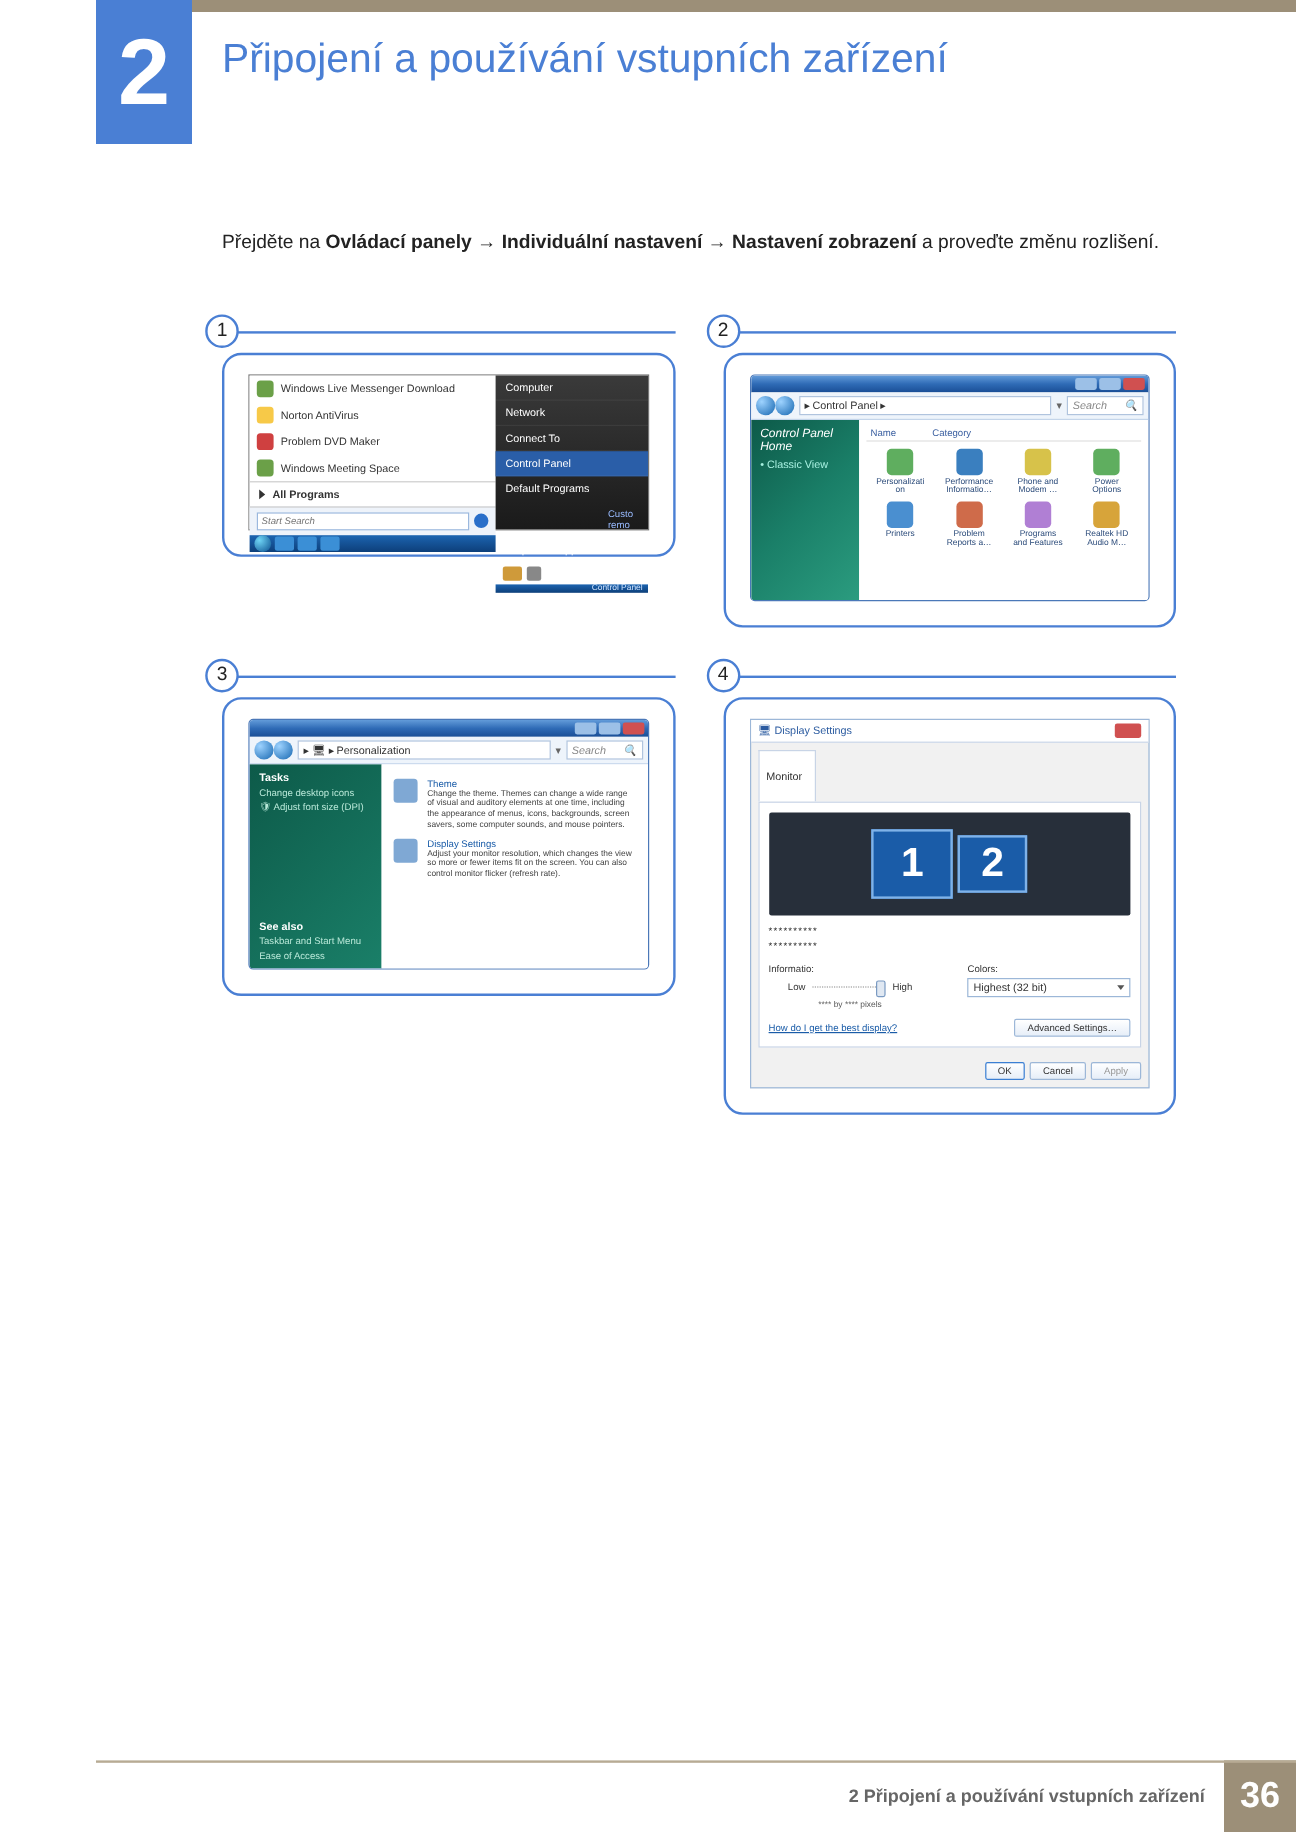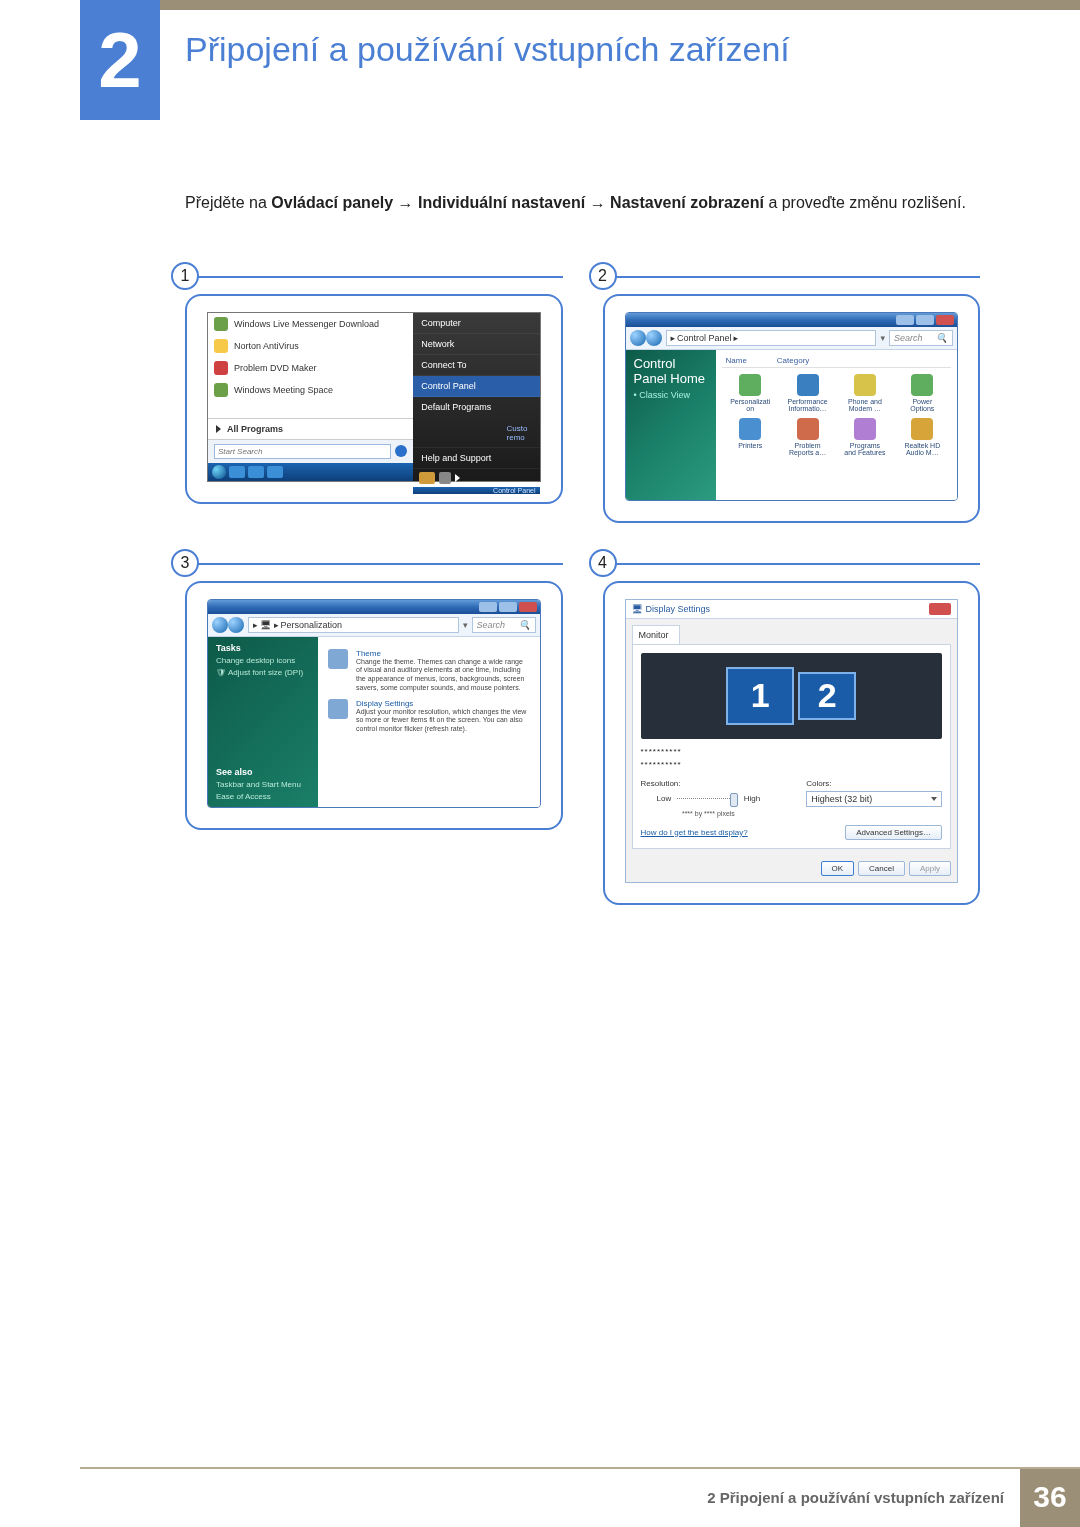--- a/index.html
+++ b/index.html
@@ -91,21 +91,21 @@
   .shot-frame {
     border: 2px solid #4a7fd4;
     border-radius: 16px;
     padding: 16px 20px 20px 20px;
     background: #fff;
     margin-top: 18px;
   }
   
   .startmenu {
     display: flex;
-    height: 170px;
+    height: 130px;
     font-size: 9px;
     border: 1px solid #777;
     background: #fff;
   }
   .sm-left { flex: 1.3; background: #fff; display: flex; flex-direction: column; }
   .sm-right { flex: 0.8; background: linear-gradient(#3a3a3a,#1a1a1a); color: #fff; display: flex; flex-direction: column; }
   .sm-item { display: flex; align-items: center; gap: 6px; padding: 4px 6px; }
   .sm-ico { width: 14px; height: 14px; border-radius: 3px; background: #7fb85a; display:inline-block; }
   .sm-ico.y { background:#f7c948; }
   .sm-ico.r { background:#cf4040; }
@@ -137,21 +137,21 @@
   }
   .vw-btn { width:18px;height:10px;background:#9cc0e7;border-radius:2px;}
   .vw-btn.close{ background:#d05050;}
   .vw-addr { display:flex; align-items:center; gap:4px; background:#eef4fb; padding:3px 4px; border-bottom:1px solid #c4d5ea;}
   .vw-nav { display:flex; gap:-2px;}
   .vw-navbtn { width:16px;height:16px;border-radius:50%;background:radial-gradient(circle at 30% 30%,#9ed3ff,#1566b0); }
   .vw-path { flex:1; background:#fff; border:1px solid #b0c4de; padding:2px 4px; display:flex; align-items:center; gap:2px;}
   .vw-search { width:64px; background:#fff; border:1px solid #b0c4de; padding:2px 4px; color:#888; font-style:italic; display:flex; align-items:center; justify-content:space-between;}
   .cp-body { display:flex; height: 150px; }
   .cp-side { width: 90px; background: linear-gradient(135deg,#0d5a49,#1a7f68,#2b9c7f); color:#fff; padding:6px 8px; }
-  .cp-side .hdr{ font-size:13px; margin-bottom:4px;}
+  .cp-side .hdr{ font-size:10px; margin-bottom:4px;font-style:italic;}
   .cp-side .lnk{ color:#a7f0e0; font-size:9px; margin:2px 0;}
   .cp-main { flex:1; background:#fff; padding:4px 6px;}
   .cp-cols { display:flex; gap:30px; font-size:8px; color:#3a5fa0; padding:2px 4px; border-bottom:1px solid #e0e0e0;}
   .cp-icons { display:grid; grid-template-columns: repeat(4, 1fr); gap:6px 4px; padding: 6px 2px;}
   .cp-ico-item { display:flex; flex-direction:column; align-items:center; gap:2px; font-size:7px; text-align:center; color:#2b4b7a;}
   .cp-ico { width:22px; height:22px; border-radius:4px; }
   
   .pers-body { display:flex; height:170px; }
   .pers-side { width:110px; background: linear-gradient(135deg,#0d5a49,#1a7f68); color:#fff; padding:6px 8px; display:flex; flex-direction:column; gap:10px;}
   .pers-side .grp-title{ font-size:9px; font-weight:bold;}
@@ -163,21 +163,21 @@
   .pers-entry .d{ font-size:7px; color:#444; line-height:1.25;}
   
   .dlg {
     border: 1px solid #9cb7d8;
     font-size: 9px;
     background: #f1f1f1;
   }
   .dlg-title { background:#fff; border-bottom:1px solid #c8d4e6; padding:3px 6px; display:flex; justify-content:space-between; align-items:center;}
   .dlg-title .t{ color:#2b5ba0;}
   .dlg-close{ width:22px;height:12px;background:#d05050;border-radius:2px;}
-  .dlg-tab{ padding:4px 6px; background:#fff; margin:6px 6px 0 6px; border:1px solid #c8d4e6; border-bottom:none; width:48px;}
+  .dlg-tab{ padding:16px 6px; background:#fff; margin:6px 6px 0 6px; border:1px solid #c8d4e6; border-bottom:none; width:48px;}
   .dlg-body{ margin:0 6px 6px 6px; background:#fff; border:1px solid #c8d4e6; padding:8px;}
   .mon-area{ background:#272f3a; height:86px; border-radius:2px; display:flex; align-items:center; justify-content:center; gap:4px; margin-bottom:6px;}
   .mon{ background:#1a5ca8; border:2px solid #7fb2e8; color:#fff; font-size:34px; font-weight:bold; display:flex; align-items:center; justify-content:center;}
   .mon.m1{ width:68px; height:58px;}
   .mon.m2{ width:58px; height:48px;}
   .dots-row{ font-size:8px; color:#222; letter-spacing:1px; padding:2px 0;}
   .res-row{ display:flex; gap:30px; margin-top:8px;}
   .res-col{ flex:1;}
   .lbl{ font-size:8px;}
   .slider{ position:relative; height:14px; margin:4px 16px;}
@@ -438,21 +438,21 @@
           <div class="dlg-tab">Monitor</div>
           <div class="dlg-body">
             <div class="mon-area">
               <div class="mon m1">1</div>
               <div class="mon m2">2</div>
             </div>
             <div class="dots-row">**********</div>
             <div class="dots-row">**********</div>
             <div class="res-row">
               <div class="res-col">
-                <div class="lbl">Resolution:</div>
+                <div class="lbl">Informatio:</div>
                 <div class="slider">
                   <span class="lo">Low</span>
                   <div class="track"></div>
                   <div class="thumb"></div>
                   <span class="hi">High</span>
                 </div>
                 <div class="px-note">**** by **** pixels</div>
               </div>
               <div class="res-col">
                 <div class="lbl">Colors:</div>

